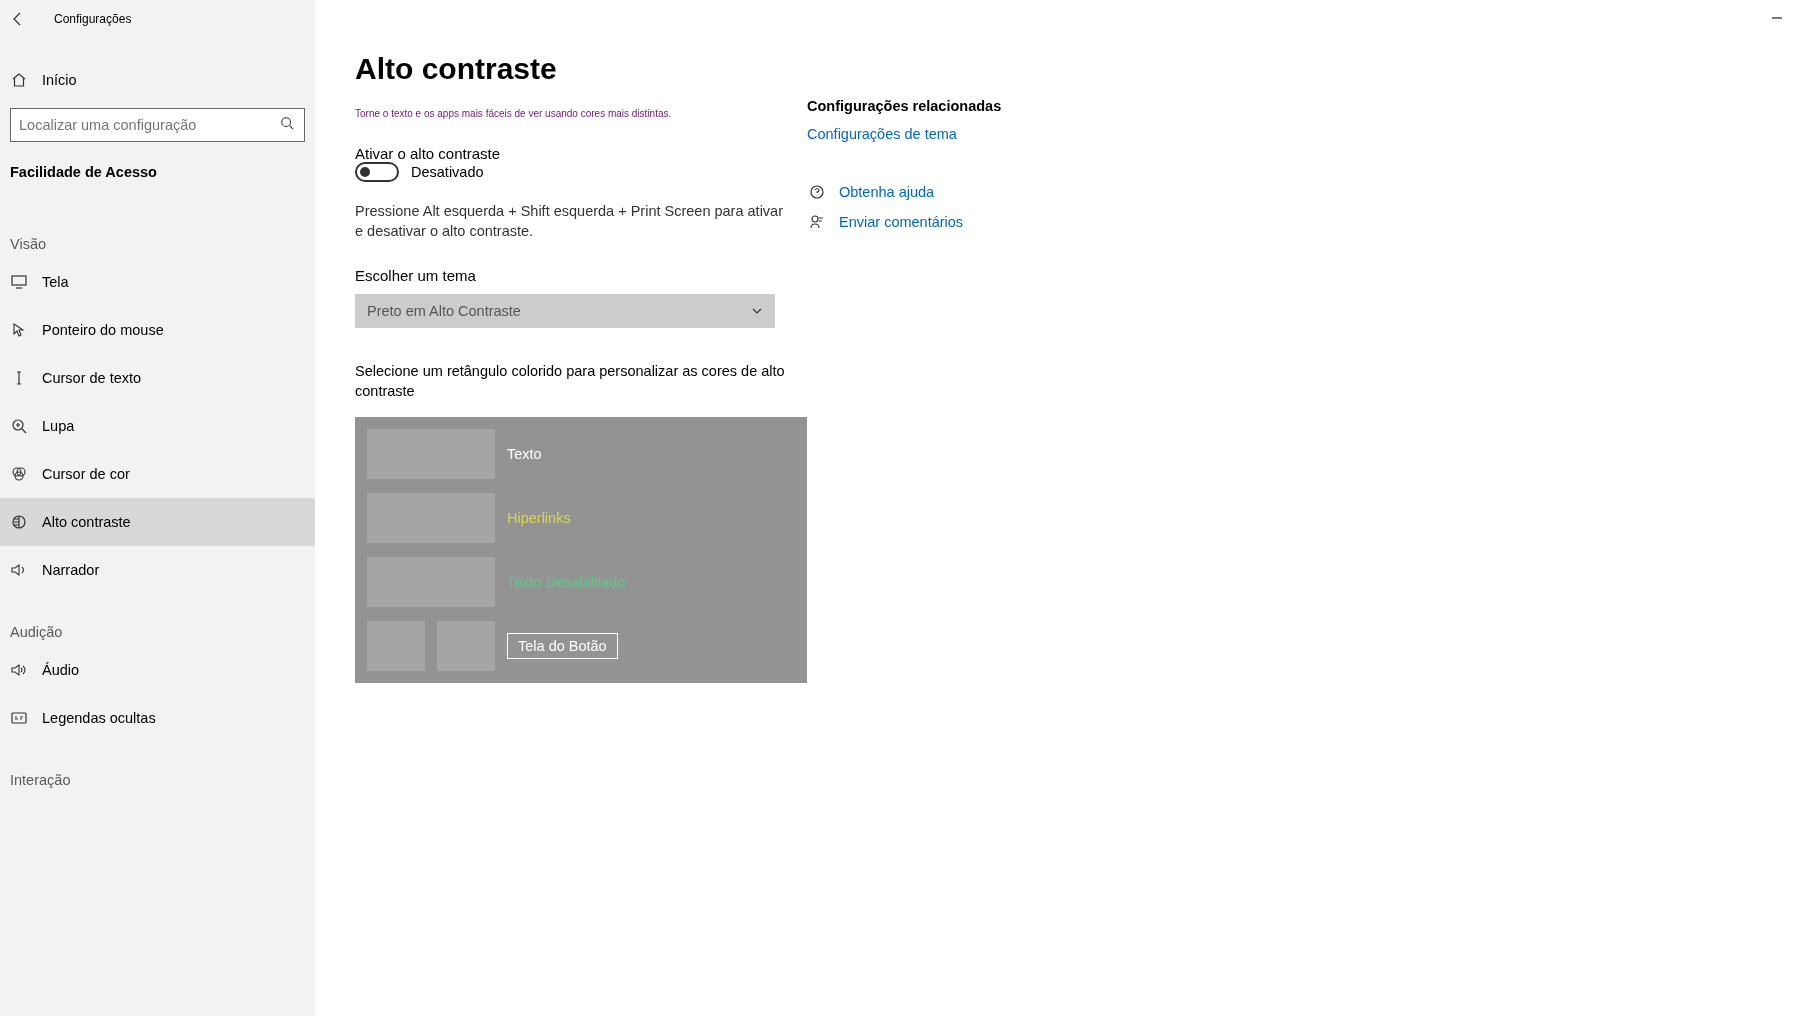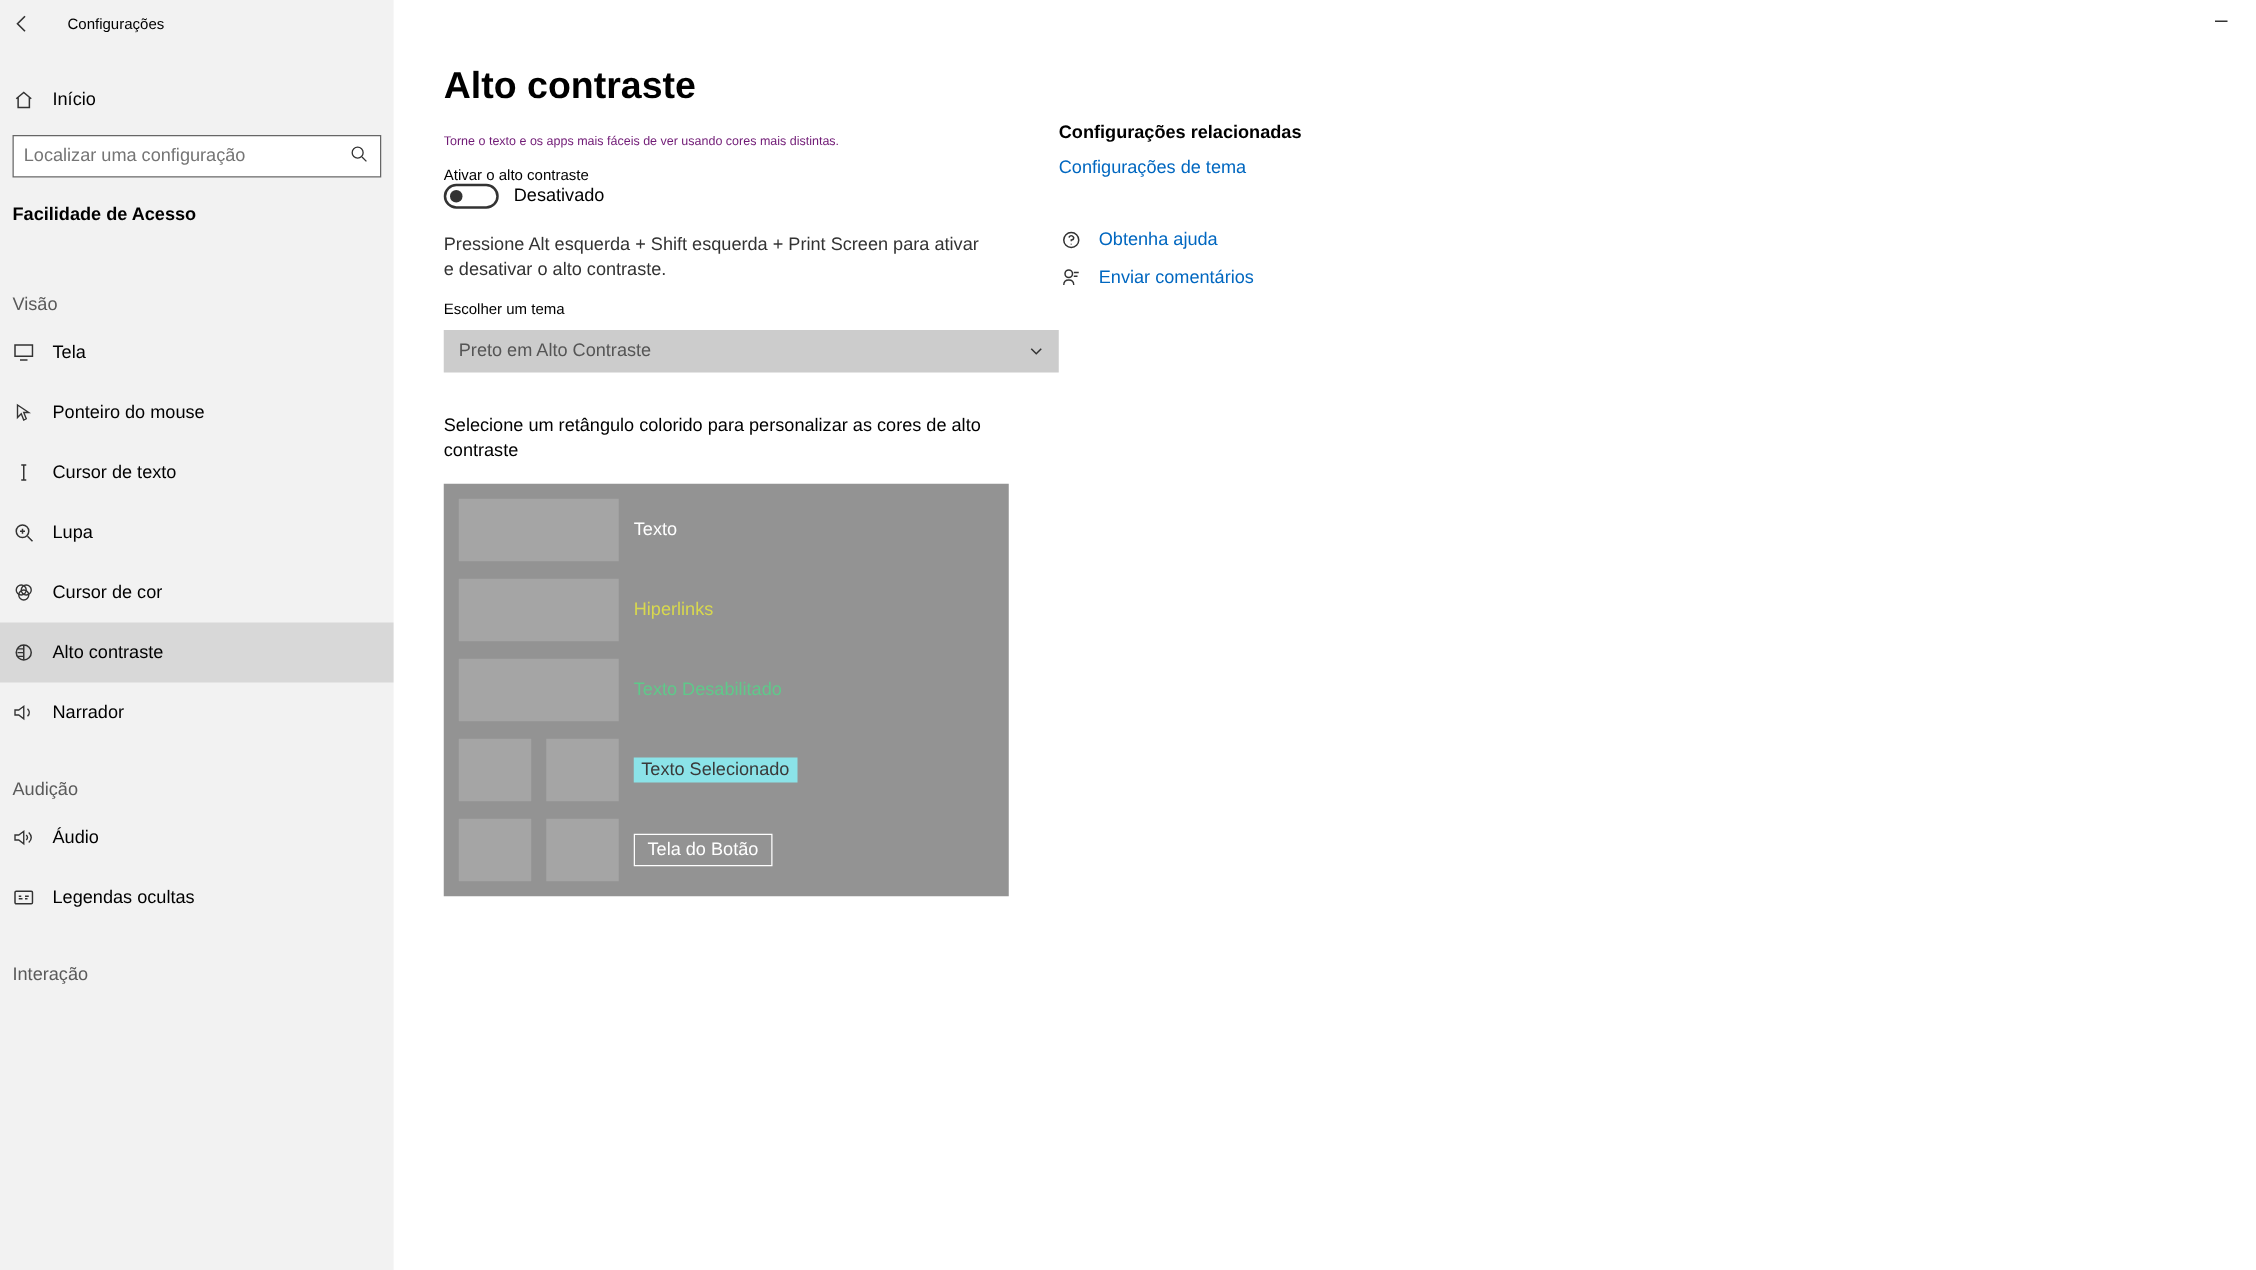--- a/index.html
+++ b/index.html
@@ -16,27 +16,27 @@
 .search-icon { position: absolute; right: 10px; }
 .category-title { font-size: 14.5px; font-weight: 600; padding: 22px 0 0 10px; }
 .group-label { font-size: 14.5px; color: #5a5a5a; padding: 20px 0 6px 10px; }
 .nav-item { display: flex; align-items: center; height: 48px; padding-left: 10px; cursor: pointer; }
 .nav-item.active { background: #d8d8d8; }
 .main { flex: 1; display: flex; background: #fff; }
 .content { padding: 52px 0 0 40px; max-width: 820px; }
 .page-title { font-size: 30px; font-weight: 600; }
 .description { font-size: 10px; color: #701a75; margin-top: 22px; }
 .section-title { font-size: 21px; font-weight: 600; margin-top: 42px; }
-.field-label { font-size: 12px; margin-top: 14px; }
+.field-label { font-size: 15px; margin-top: 26px; }
 .toggle-row { display: flex; align-items: center; }
 .toggle { width: 44px; height: 20px; border: 2px solid #333; border-radius: 10px; display: flex; align-items: center; padding: 0 3px; cursor: pointer; }
 .toggle-knob { width: 10px; height: 10px; background: #333; border-radius: 50%; }
 .toggle-label { margin-left: 12px; font-size: 14.5px; }
 .hint { font-size: 14.5px; color: #333; margin-top: 20px; max-width: 440px; line-height: 1.35; }
-.dropdown { width: 492px; height: 34px; background: #cccccc; display: flex; align-items: center; justify-content: space-between; padding: 0 12px; margin-top: 10px; cursor: pointer; font-size: 14.5px; color: #555; }
+.dropdown { width: 420px; height: 34px; background: #cccccc; display: flex; align-items: center; justify-content: space-between; padding: 0 12px; margin-top: 10px; cursor: pointer; font-size: 14.5px; color: #555; }
 .customize-label { font-size: 14.5px; margin-top: 34px; max-width: 440px; line-height: 1.35; }
 .preview-panel { width: 452px; background: #939393; margin-top: 16px; padding: 12px; }
 .preview-row { display: flex; align-items: center; margin-bottom: 14px; }
 .swatch { width: 128px; height: 50px; background: #a5a5a5; cursor: pointer; margin-right: 12px; }
 .swatch-half { width: 58px; height: 50px; background: #a5a5a5; cursor: pointer; margin-right: 12px; }
 .preview-text { font-size: 14.5px; }
 .pt-texto { color: #fff; }
 .pt-hyper { color: #d8d84e; }
 .pt-disabled { color: #5fc98a; }
 .pt-selected { color: #3a3a3a; background: #8be3e8; padding: 2px 6px; }
@@ -202,25 +202,20 @@
         <span class="preview-text pt-texto">Texto</span>
       </div>
       <div class="preview-row">
         <div class="swatch"></div>
         <span class="preview-text pt-hyper">Hiperlinks</span>
       </div>
       <div class="preview-row">
         <div class="swatch"></div>
         <span class="preview-text pt-disabled">Texto Desabilitado</span>
       </div>
-      <div class="preview-row">
-        <div class="swatch-half"></div>
-        <div class="swatch-half"></div>
-        <span class="preview-text pt-selected">Texto Selecionado</span>
-      </div>
       <div class="preview-row" style="margin-bottom:0">
         <div class="swatch-half"></div>
         <div class="swatch-half"></div>
         <span class="preview-text pt-button">Tela do Botão</span>
       </div>
     </div>
   </div>
 
   <div class="rightpane">
     <div class="right-heading">Configurações relacionadas</div>

